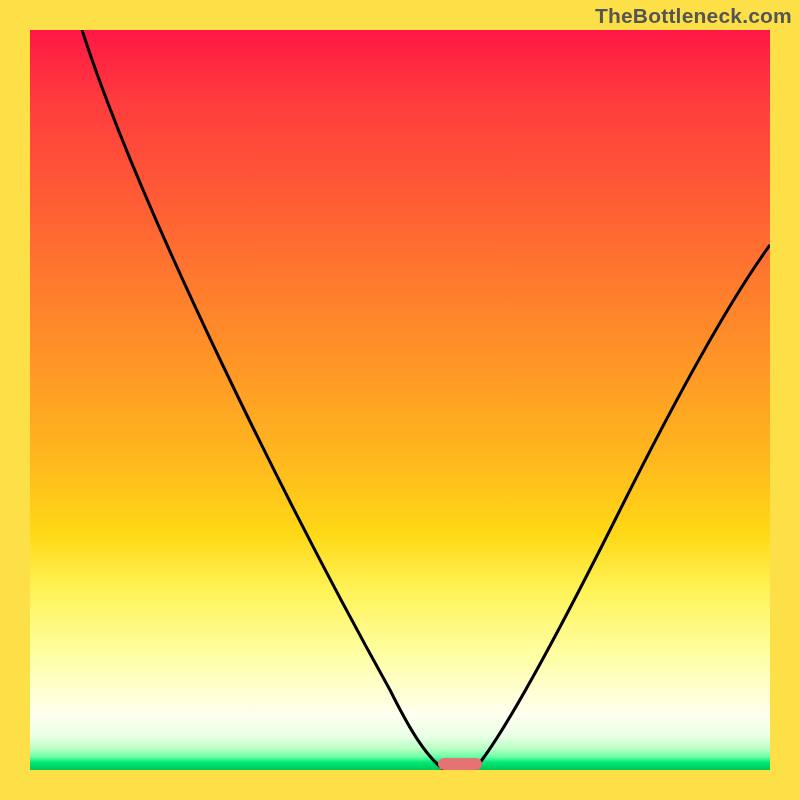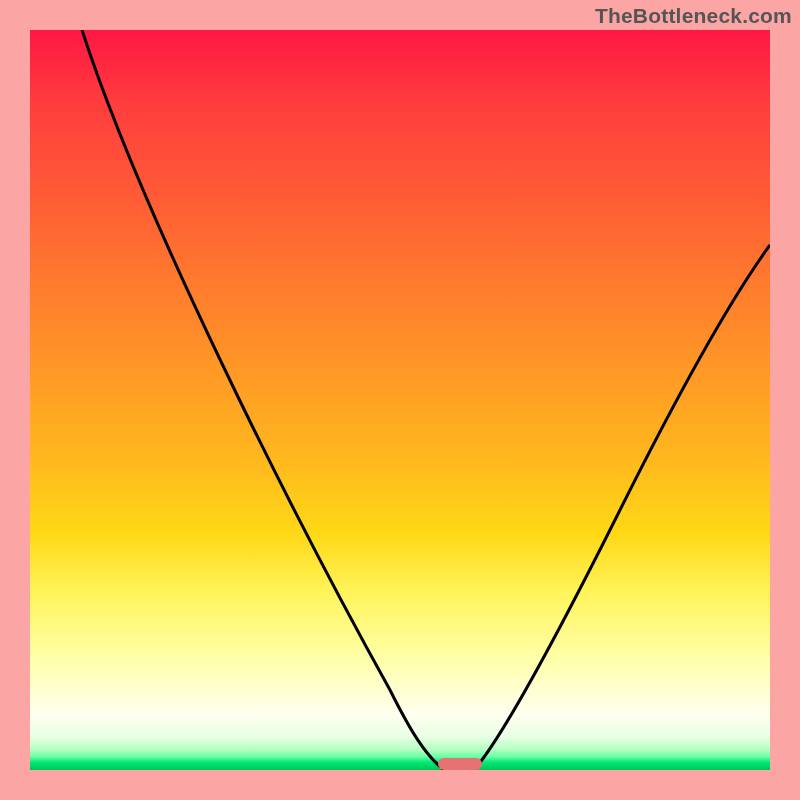--- a/index.html
+++ b/index.html
@@ -9,21 +9,21 @@
     height: 800px;
     background: #000;
     overflow: hidden;
   }
   .frame {
     position: absolute;
     top: 0;
     left: 0;
     width: 800px;
     height: 800px;
-    background: #fca5a5;
+    background: #fde047;
   }
   .plot {
     position: absolute;
     top: 30px;
     left: 30px;
     width: 740px;
     height: 740px;
     background: linear-gradient(to bottom,
       #ff1744 0%,
       #ff3d3d 10%,

